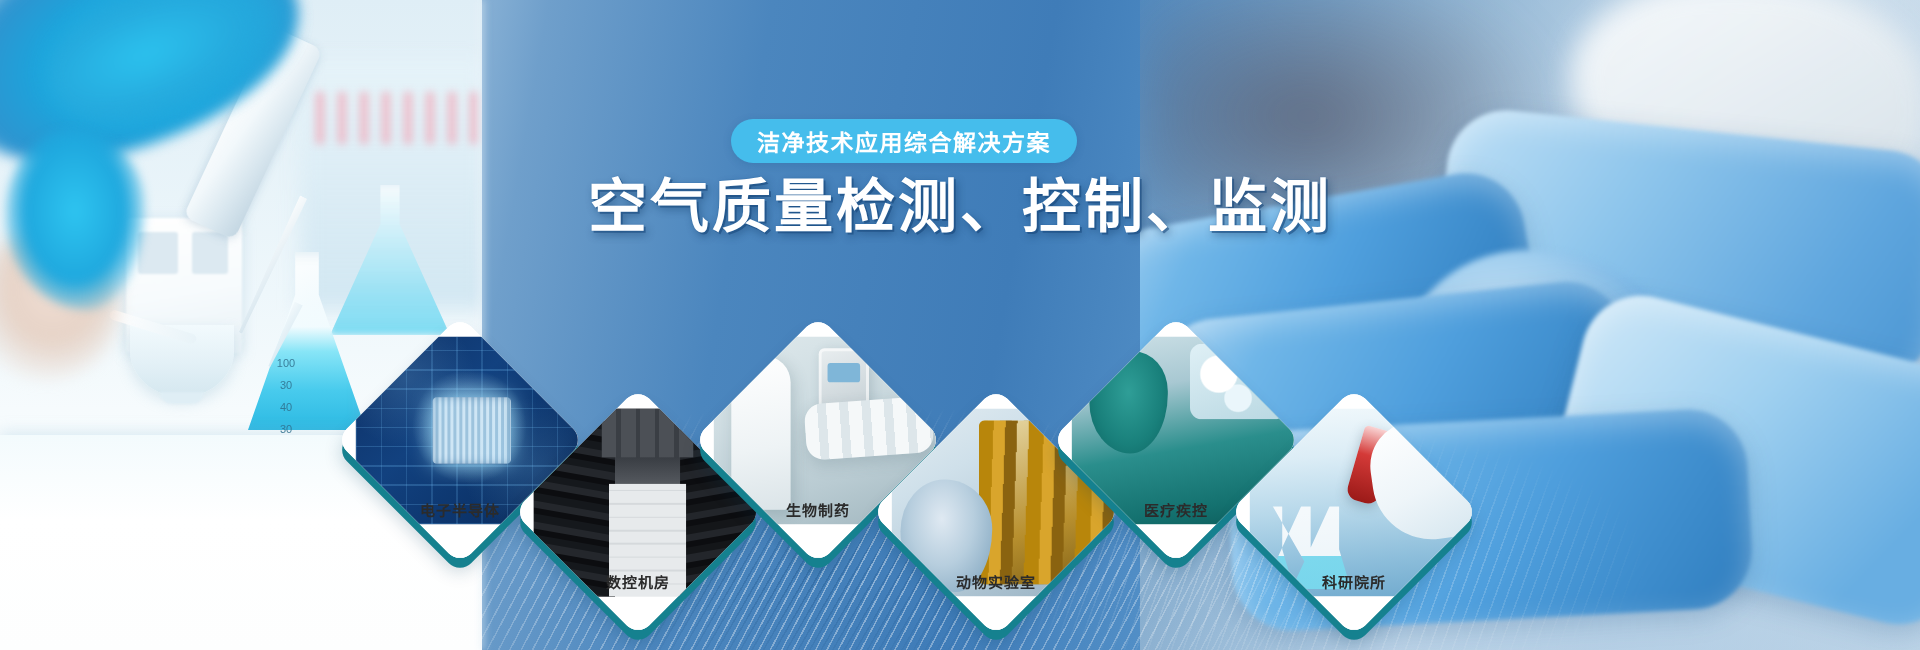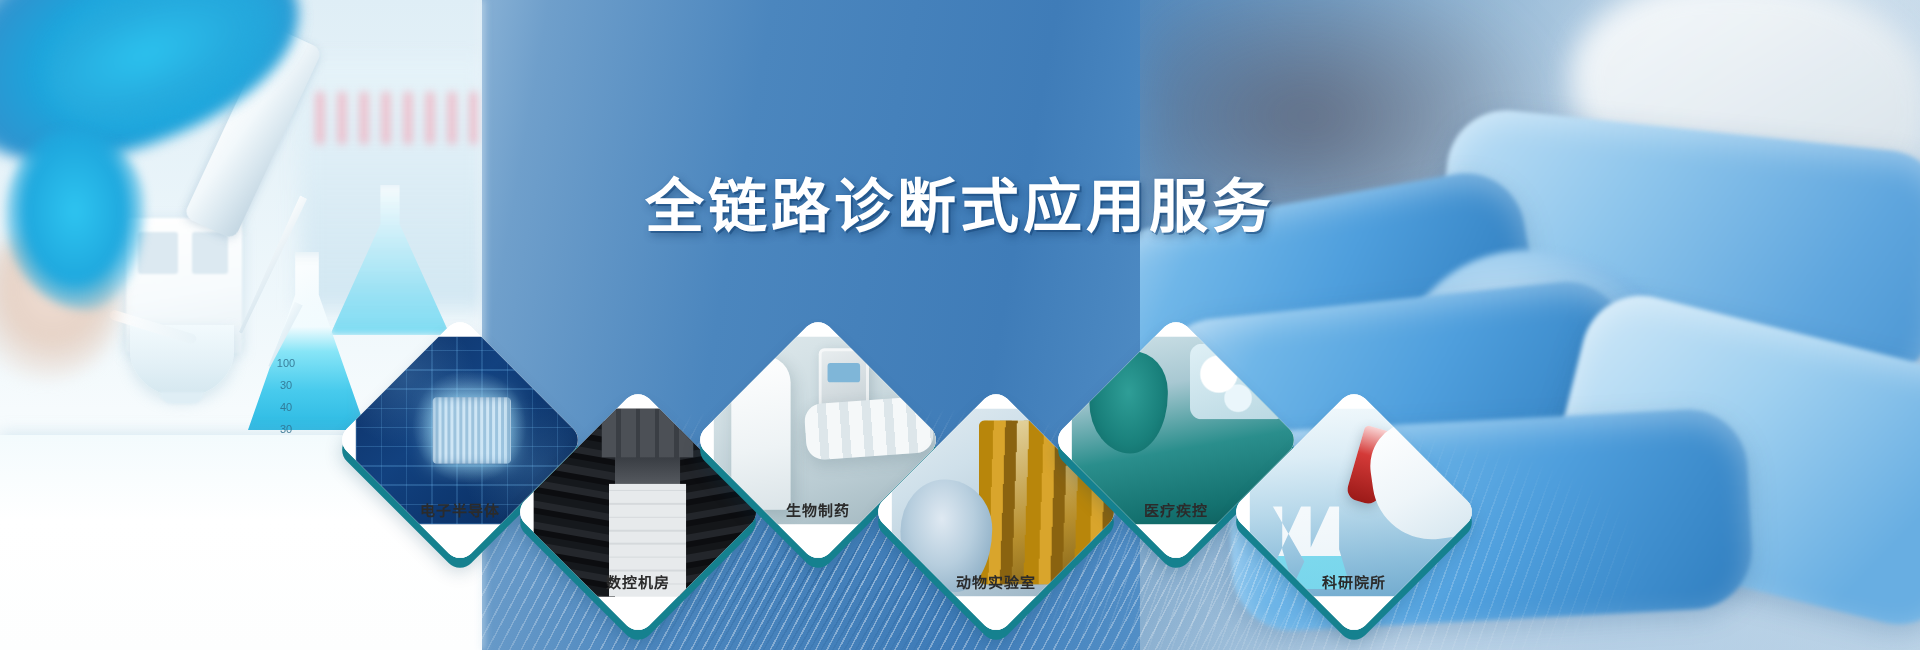--- a/index.html
+++ b/index.html
@@ -530,22 +530,23 @@
     <div class="finger f2"></div>
     <div class="finger f5"></div>
     <div class="finger f3"></div>
   </div>
 
   <div class="wave-dark"></div>
   <div class="wave"></div>
   <div class="wave2"></div>
 
   <div class="copy">
+    <div class="badge">洁净技术应用综合解决方案</div>
     <div class="headline">
-      <div class="l2">全链路诊断式应用服务</div>
+      <div class="l1">空气质量检测、控制、监测</div>
     </div>
   </div>
 
   <div class="cards">
 
     <div class="card c1">
       <div class="frame">
         <div class="thumbimg">
           <div class="img-semiconductor"></div>
         </div>

